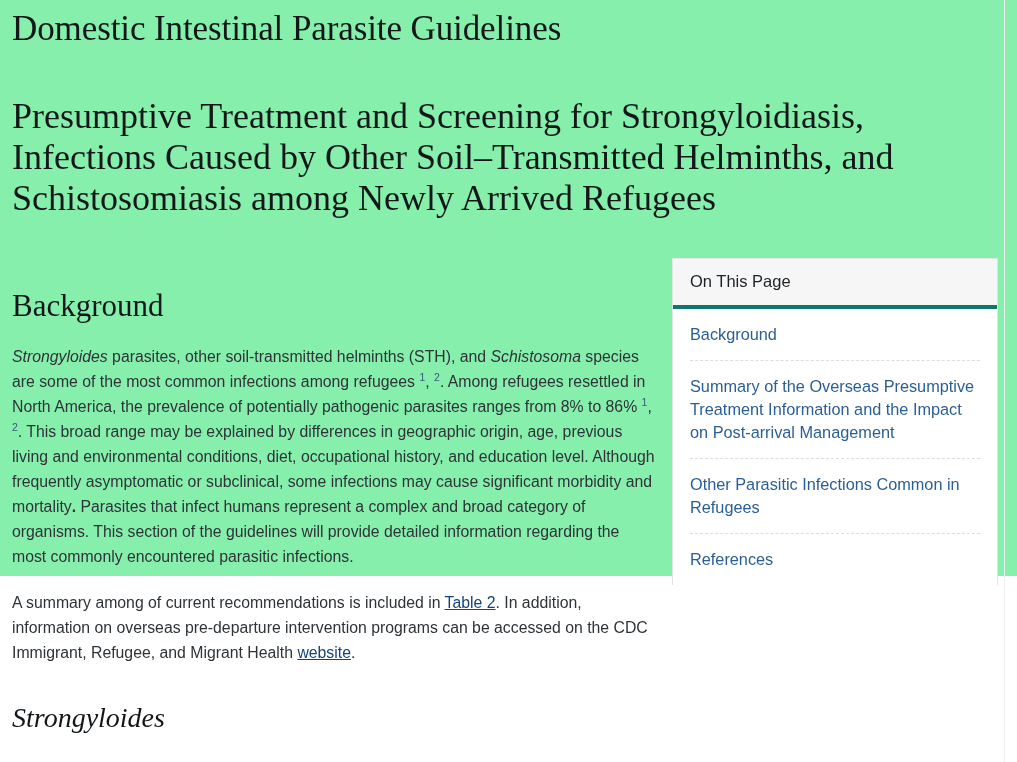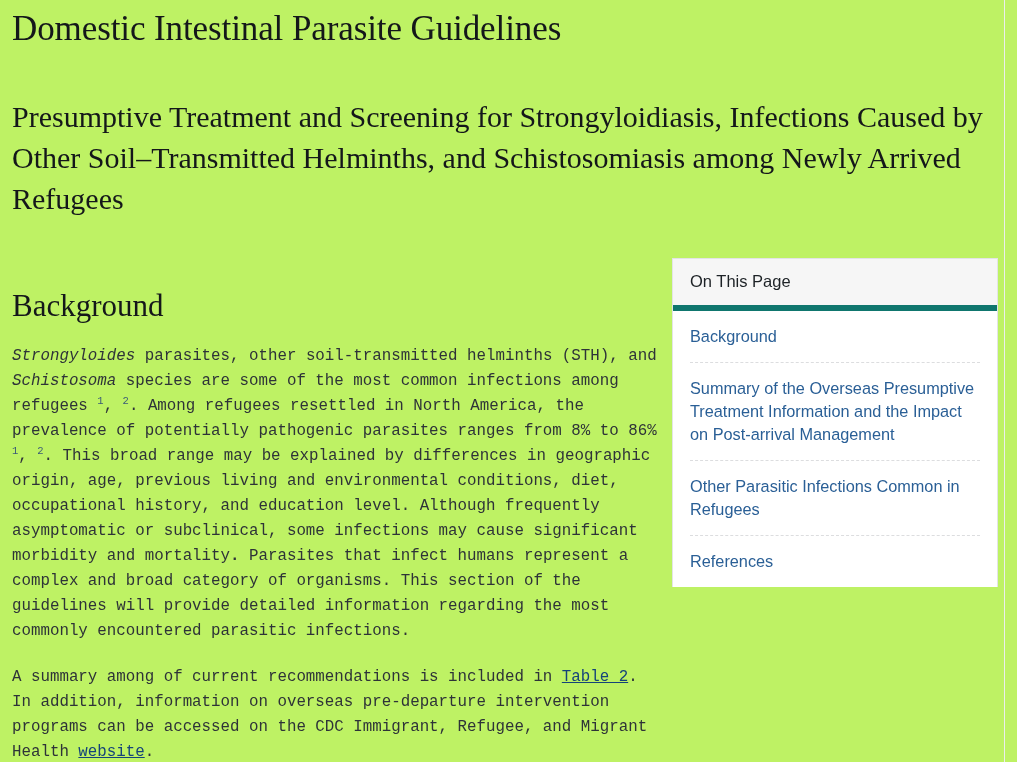--- a/index.html
+++ b/index.html
@@ -12,23 +12,23 @@
     height: 762px;
     overflow: hidden;
     font-family: "Liberation Sans", sans-serif;
     position: relative;
   }
 
   
   #page {
     position: relative;
     width: 1017px;
-    height: 762px;
+    height: 576px;
     box-sizing: border-box;
-    background: #bef264;
+    background: #86efac;
   }
 
   
   #right-rule {
     position: absolute;
     top: 0;
     left: 1004px;
     width: 1px;
     height: 762px;
     background: #eceded;
@@ -48,21 +48,21 @@
     line-height: 1.15;
     font-weight: 400;
     color: #14171a;
     margin: 0;
     padding-top: 9px;
     letter-spacing: -0.1px;
   }
 
   .doc-subtitle {
     font-family: "Liberation Serif", serif;
-    font-size: 30px;
+    font-size: 36px;
     line-height: 41px;
     font-weight: 400;
     color: #14171a;
     margin: 0;
     padding-top: 47px;
     width: 975px;
   }
 
   
   #columns {
@@ -95,21 +95,21 @@
     font-size: 28px;
     font-style: italic;
     font-weight: 400;
     color: #14171a;
     margin: 0;
     padding: 38px 0 0 0;
     line-height: 1.1;
   }
 
   p.body {
-    font-family: Liberation Mono, monospace;
+    font-family: Liberation Sans, sans-serif;
     font-size: 15.8px;
     line-height: 25px;
     color: #2e3338;
     margin: 0;
     padding: 0;
     width: 645px;
   }
   p.body.first { padding-top: 21px; }
   p.body.second { padding-top: 21px; }
 
@@ -135,21 +135,21 @@
     top: 8px;
     width: 326px;
     box-sizing: border-box;
     border: 1px solid #e3e4e6;
     border-bottom: none;
     background: #fff;
   }
 
   #otp-header {
     background: #f6f6f6;
-    border-bottom: 6px solid #0f766e;
+    border-bottom: 4px solid #0f766e;
     padding: 13px 0 14px 17px;
     font-family: "Liberation Sans", sans-serif;
     font-size: 16.5px;
     color: #1d2226;
   }
 
   #otp-list {
     list-style: none;
     margin: 0;
     padding: 0 17px 0 17px;

